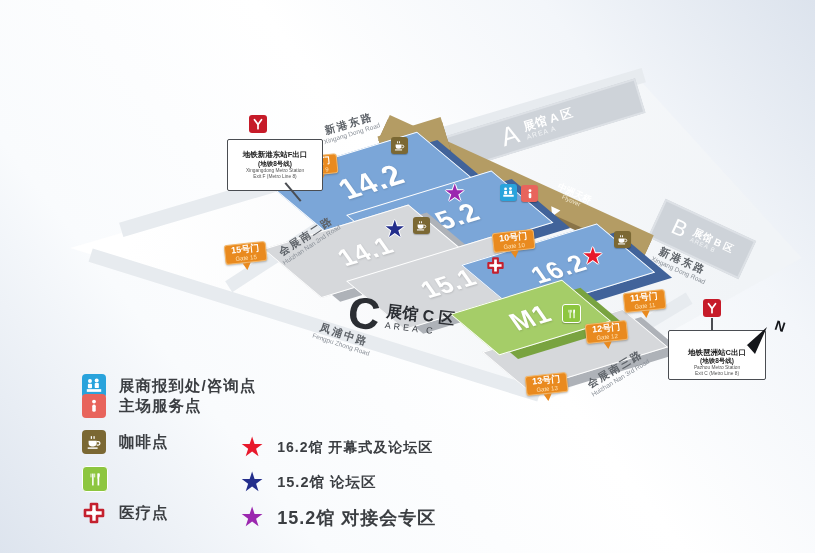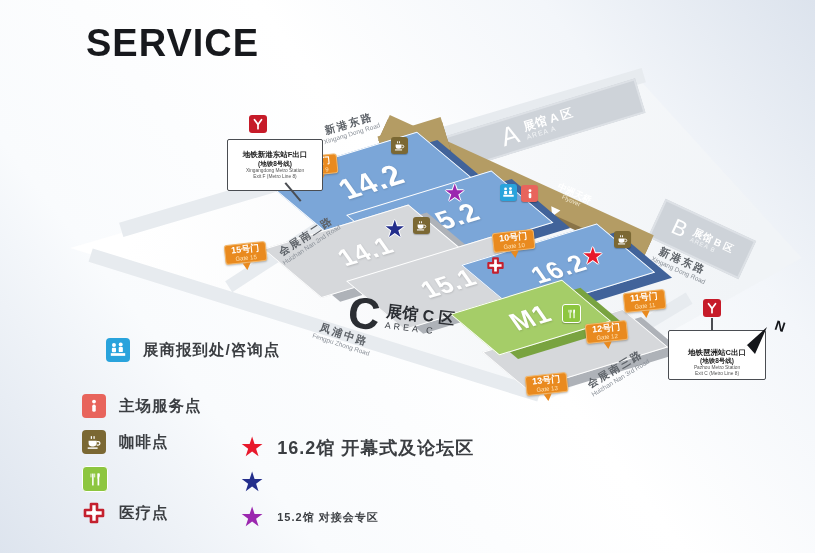--- a/index.html
+++ b/index.html
@@ -97,21 +97,20 @@
   .lg-row{display:flex;align-items:center;gap:13px;z-index:20;}
   .lg-ic{width:24px;height:24px;border-radius:4px;display:flex;align-items:center;justify-content:center;}
   .lg-txt{font-size:15.5px;font-weight:700;color:#3b3e42;letter-spacing:1px;white-space:nowrap;}
   .lg-star{font-size:27px;line-height:1;text-shadow:none;}
 </style>
 </head>
 <body>
 
 <div id="stage">
 
-  <div class="abs title-en">SERVICE</div>
 
   <div class="abs plate"></div>
 
   <div class="abs road" style="left:110px;top:145px;width:545px;height:15px;transform:rotate(-16.5deg);"></div>
   <div class="abs road" style="left:215px;top:234px;width:170px;height:13px;transform:rotate(-33deg);"></div>
   <div class="abs road" style="left:522px;top:338px;width:180px;height:13px;transform:rotate(-31deg);"></div>
   <div class="abs road" style="left:80px;top:318px;width:470px;height:14px;transform:rotate(17.3deg);"></div>
 
   <div class="abs band" style="left:430px;top:109px;width:215px;height:36px;transform:rotate(-17deg);">
     <span class="big" style="font-size:26px;">A</span>
@@ -316,21 +315,21 @@
     <span class="l4">Exit C (Metro Line 8)</span>
     </div>
 
   <div class="abs compass" style="left:733px;top:318px;">
     <svg width="40" height="40" viewBox="0 0 40 40">
         <path d="M4 36 L34 9 L22 36 L14 27 Z" fill="#14161a"></path>
       </svg>
     <span class="n">N</span>
   </div>
 
-  <div class="abs lg-row" style="left:82px;top:338px;margin-left:24px;">
+  <div class="abs lg-row" style="left:82px;top:374px;">
     <span class="lg-ic bg-reg">
       <svg width="18" height="18" viewBox="0 0 20 20">
           <circle cx="5.5" cy="4.5" r="2.2" fill="#fff"></circle>
           <rect x="3.2" y="7.5" width="4.6" height="5" rx="1" fill="#fff"></rect>
           <circle cx="13" cy="4" r="2.2" fill="#fff"></circle>
           <rect x="10.8" y="6.8" width="4.6" height="5.5" rx="1" fill="#fff"></rect>
           <rect x="2" y="13.5" width="16" height="3" fill="#fff"></rect>
         </svg>
       </span>
     <span class="lg-txt">展商报到处/咨询点</span>
@@ -371,23 +370,24 @@
     <span class="lg-ic">
       <svg width="24" height="24" viewBox="0 0 20 20">
           <path d="M7.5 2.5h5v5h5v5h-5v5h-5v-5h-5v-5h5z" fill="#fff" stroke="#c4202e" stroke-width="2.2" stroke-linejoin="round"></path>
         </svg>
       </span>
     <span class="lg-txt">医疗点</span>
     </div>
 
   <div class="abs lg-row" style="left:240px;top:434px;">
     <span class="lg-star star-red">★</span>
-    <span class="lg-txt" style="font-size:18px;">16.2馆 开幕式及论坛区</span>
+    <span class="lg-txt" style="font-size:14px;">16.2馆 开幕式及论坛区</span>
     </div>
   <div class="abs lg-row" style="left:240px;top:469px;">
     <span class="lg-star star-blue">★</span>
+    <span class="lg-txt" style="font-size:14.5px;">15.2馆 论坛区</span>
     </div>
   <div class="abs lg-row" style="left:240px;top:504px;">
     <span class="lg-star star-purple">★</span>
-    <span class="lg-txt" style="font-size:11px;">15.2馆 对接会专区</span>
+    <span class="lg-txt" style="font-size:18px;">15.2馆 对接会专区</span>
     </div>
 
 </div>
 
 </body></html>

